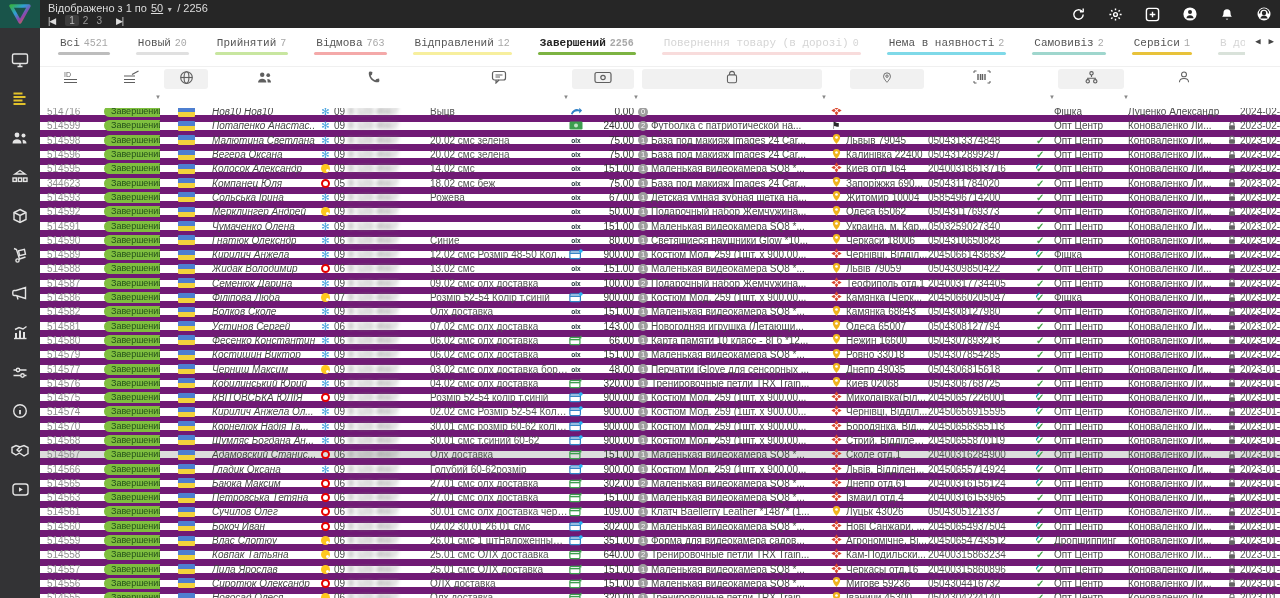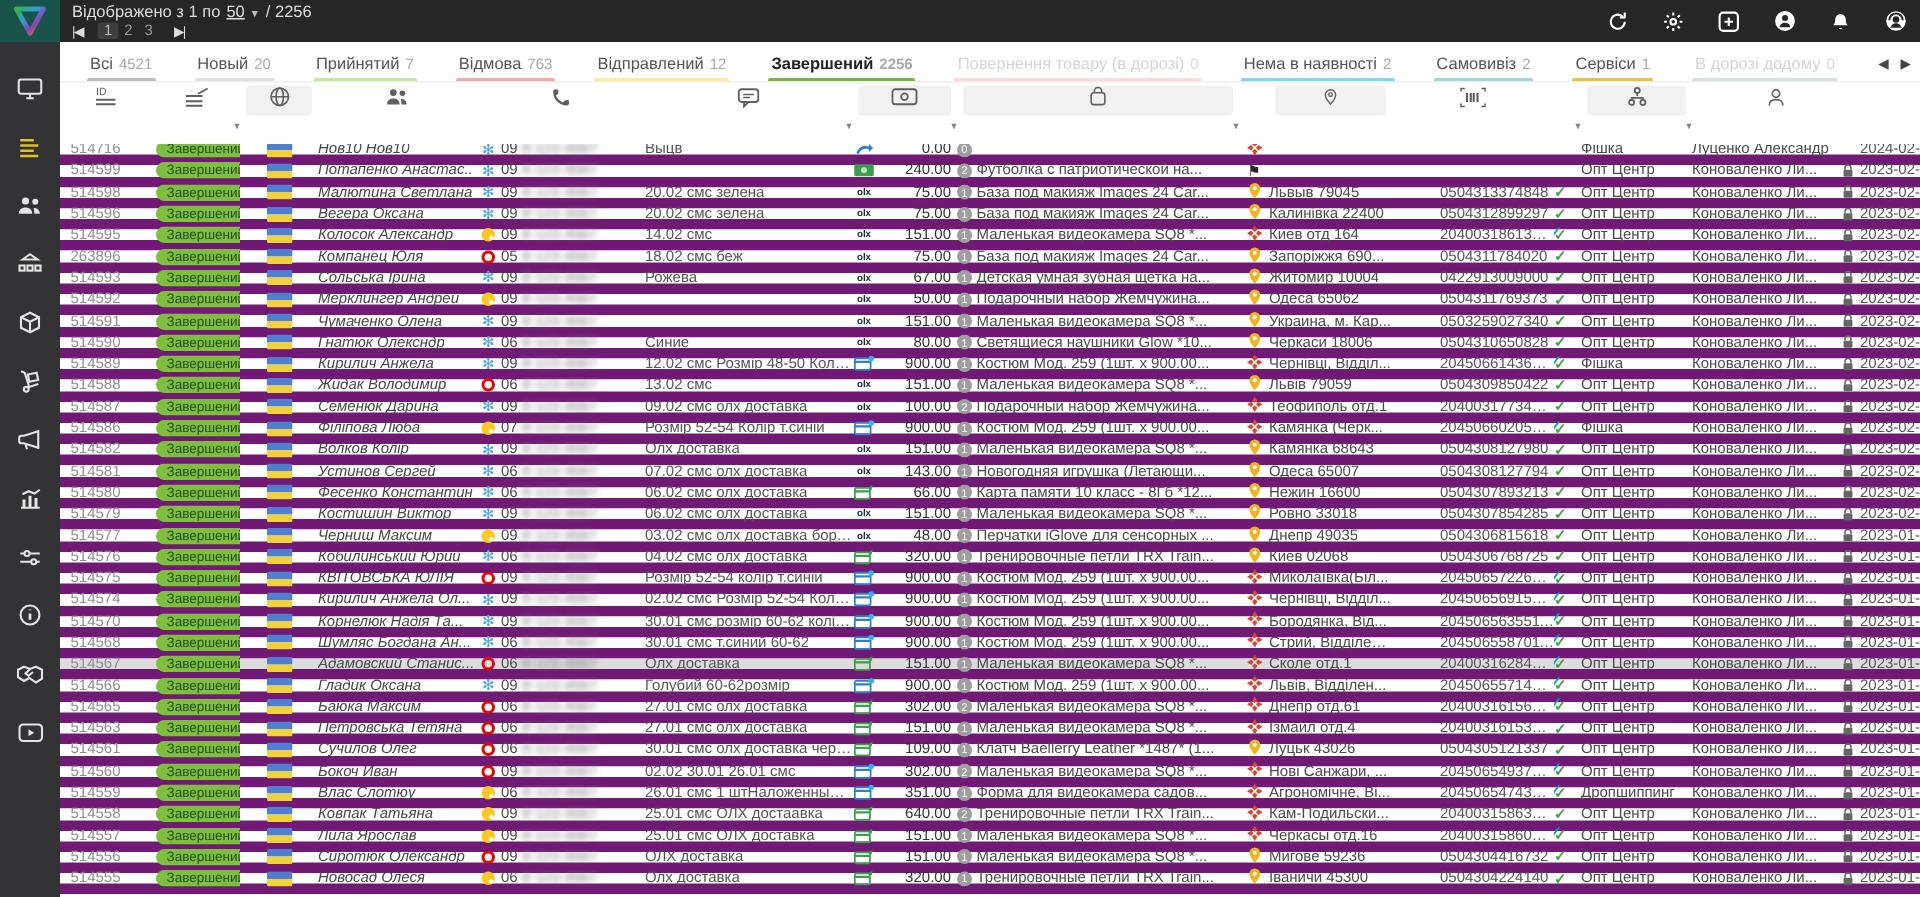--- a/index.html
+++ b/index.html
@@ -26,21 +26,21 @@
   .caret { font-size:7px; color:#bbb; }
   .pager { display:flex; align-items:center; gap:10px; font-size:10px; color:#999; margin-top:1px; }
   .pager .nav { color:#ddd; font-size:9px; letter-spacing:-1px; cursor:pointer; }
   .pager .pnum { cursor:pointer; padding:0 4px; }
   .pager .pnum.cur { background:#3d3d3d; border-radius:2px; color:#bbb; }
   .top-icons { position:absolute; right:8px; top:0; height:28px; display:flex; align-items:center; gap:22px; }
   .tbtn { cursor:pointer; display:flex; align-items:center; }
   .tbtn svg { stroke:#fff; fill:none; stroke-width:1.5; }
 
   
-  .tabs-wrap { height:27px; background:#fff; position:relative; border-bottom:1px solid #f0f0f0; overflow:hidden; }
+  .tabs-wrap { height:39px; background:#fff; position:relative; border-bottom:1px solid #f0f0f0; overflow:hidden;font-family:Liberation Mono, monospace; }
   .tabs { display:flex; align-items:flex-end; gap:26px; padding:0 4px 0 18px; height:27px; white-space:nowrap; }
   .tab { display:flex; flex-direction:column; cursor:pointer; flex:none; }
   .tab-line1 { display:flex; gap:4px; align-items:baseline; font-size:11px; color:#555; padding:4px 2px 3px; }
   .tab .cnt { font-size:10px; color:#a8a8a8; }
   .tab.active .tab-line1 { font-weight:bold; color:#222; }
   .tab.disabled .tab-line1, .tab.disabled .cnt { color:#d5d5d5; }
   .tab .bar { height:3px; border-radius:2px; }
   .tab-arrows { position:absolute; right:0; top:0; height:27px; background:#fff; display:flex; align-items:center; gap:8px; padding:0 6px 0 10px; }
   .tab-arrows span { font-size:9px; color:#444; cursor:pointer; }
 
@@ -74,21 +74,21 @@
   .ph-blur { filter:blur(2px); color:#777; }
   .c-comment { color:#555; }
   .c-pay { padding-right:4px; }
   .payic { width:16px; flex:none; display:inline-flex; justify-content:center; align-items:center; }
   .olx { font-size:6.5px; font-weight:bold; color:#172b33; letter-spacing:0; }
   .amount { flex:1; text-align:right; display:block; color:#333; }
   .pbadge { width:10px; height:10px; border-radius:50%; background:#9e9e9e; color:#fff; font-size:7.5px; display:inline-flex; align-items:center; justify-content:center; flex:none; margin-right:3px; }
   .c-dlv { justify-content:center; }
   .courier { color:#2c2c2c; font-size:10px; }
   .c-city { gap:2px; }
-  .c-track { color:#555;margin-left:32px; }
+  .c-track { color:#555; }
   .chk { font-weight:bold; font-size:10px; }
   .chk-s { color:#43a047; }
   .chk-d { color:#43a047; position:relative; }
   .chk-d::before { content:"✓"; color:#00a0b0; position:absolute; left:-3px; top:-2px; }
   .c-mgr { justify-content:space-between; padding-right:4px; }
   .c-mgr .mname { overflow:hidden; text-overflow:ellipsis; white-space:nowrap; }
   .c-date { color:#555; }
   .ell { overflow:hidden; text-overflow:ellipsis; white-space:nowrap; display:block; }
 </style>
 </head>
@@ -774,21 +774,21 @@
             <svg width="8" height="10" viewBox="0 0 10 12">
               <path d="M2.5 5V3.5a2.5 2.5 0 0 1 5 0V5" fill="none" stroke="#666" stroke-width="1.3"></path>
               <rect x="1.3" y="5" width="7.4" height="5.8" rx="1" fill="#666"></rect>
             </svg>
           </div>
    <div class="c-date">
             <span class="ell">2023-02-</span>
           </div>
  </div>
  <div class="row cols ">
-   <div class="c-id">263896</div>
+   <div class="c-id">344623</div>
    <div>
             <span class="pill">Завершений</span>
           </div>
    <div class="c-flag">
             <span class="uaflag">
               <i></i>
               <b></b>
             </span>
           </div>
    <div class="c-name">
@@ -878,21 +878,21 @@
    <div class="c-dlv">
             <span><svg width="9" height="12" viewBox="0 0 16 20">
                 <path d="M8 1a6.5 6.5 0 0 1 6.5 6.5C14.5 12 8 19 8 19S1.5 12 1.5 7.5A6.5 6.5 0 0 1 8 1z" fill="#f0b41e"></path>
                 <circle cx="8" cy="7.3" r="2.4" fill="#fff"></circle>
               </svg></span>
           </div>
    <div class="c-city">
             <span class="ell">Житомир 10004</span>
           </div>
    <div class="c-track">
-            <span class="ell">0422913009000</span>
+            <span class="ell">0585496714200</span>
           </div>
    <div>
             <span class="chk chk-s">✓</span>
           </div>
    <div>
             <span class="ell">Опт Центр</span>
           </div>
    <div class="c-mgr">
             <span class="mname">Коноваленко Ли...</span>
             <svg width="8" height="10" viewBox="0 0 10 12">
@@ -1362,21 +1362,21 @@
    <div>
             <span class="pill">Завершений</span>
           </div>
    <div class="c-flag">
             <span class="uaflag">
               <i></i>
               <b></b>
             </span>
           </div>
    <div class="c-name">
-            <span class="ell">Волков Колір</span>
+            <span class="ell">Волков Сколе</span>
           </div>
    <div class="c-phone">
             <span class="op op-ks">✻</span>
             <span>09</span>
             <span class="ph-blur">8 123 4567</span>
           </div>
    <div class="c-comment">
             <span class="ell">Олх доставка</span>
           </div>
    <div class="c-pay">

